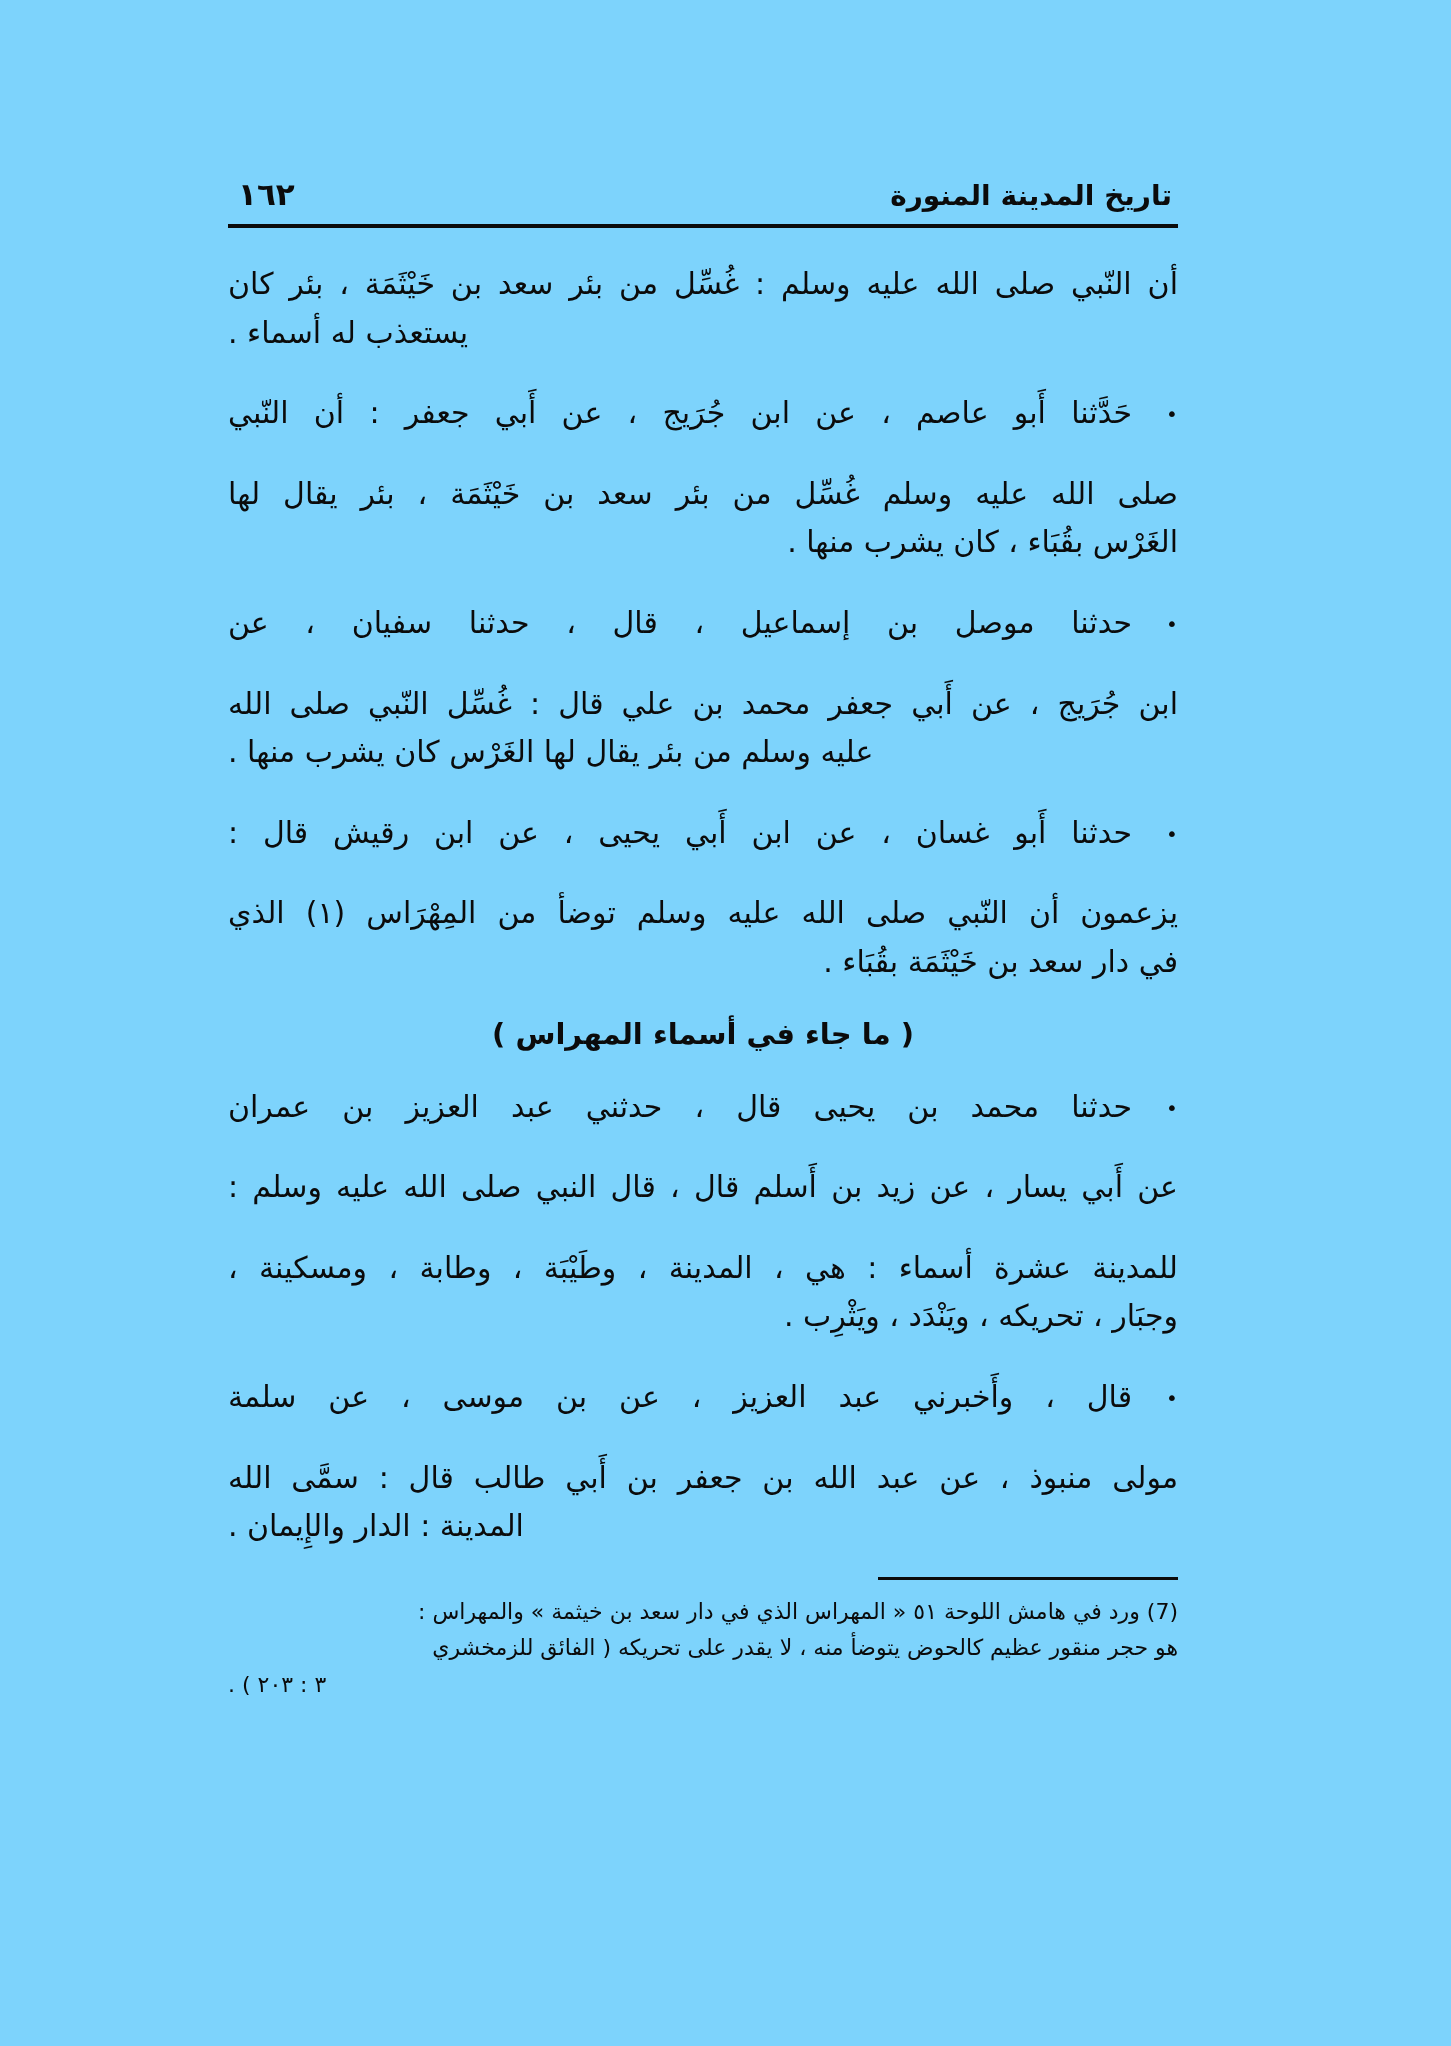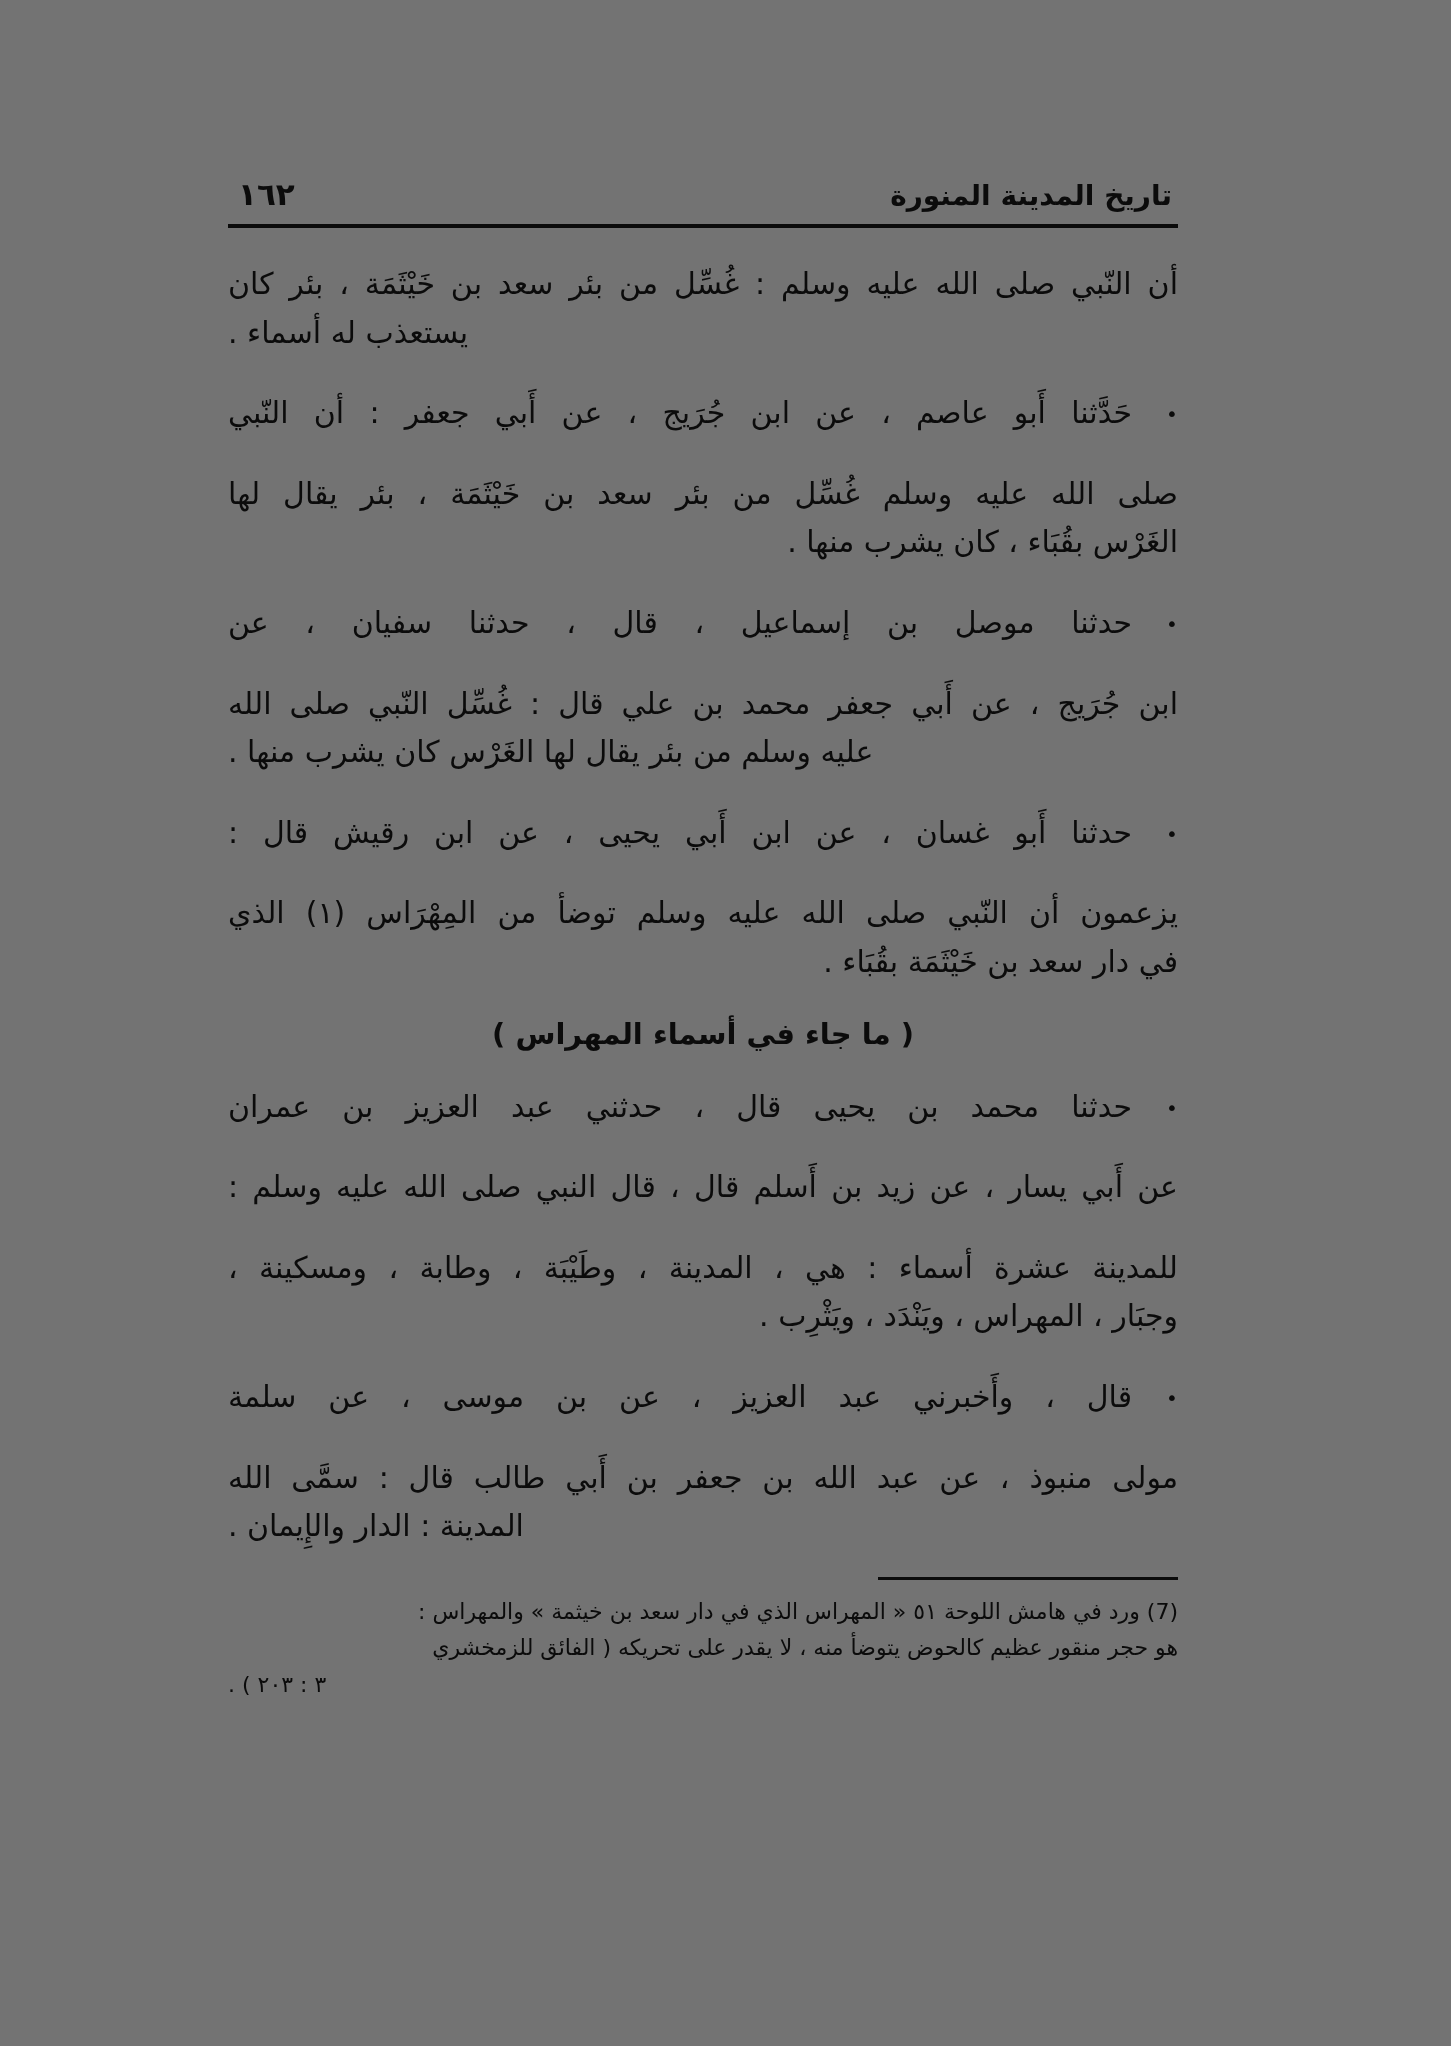--- a/index.html
+++ b/index.html
@@ -4,21 +4,21 @@
 <style>
   html, body {
     margin: 0;
     padding: 0;
     background: #ffffff;
   }
   .page {
     position: relative;
     width: 1451px;
     height: 2046px;
-    background: #737373;
+    background: #7dd3fc;
     margin: 0 auto;
     overflow: hidden;
     font-family: "DejaVu Sans", "Liberation Sans", sans-serif;
     color: #0b0b0b;
   }
   .sheet {
     position: absolute;
     left: 228px;
     top: 160px;
     width: 950px;
@@ -153,21 +153,21 @@
         <span class="ln full">يزعمون أن النّبي صلى الله عليه وسلم توضأ من المِهْرَاس (١) الذي</span>
         <span class="ln center-end">في دار سعد بن خَيْثَمَة بقُبَاء .</span>
       </div>
 
       <div class="section-title">( ما جاء في أسماء المهراس )</div>
 
       <div class="para">
         <span class="ln full"><span class="bullet">•</span><span>حدثنا محمد بن يحيى قال ، حدثني عبد العزيز بن عمران</span></span>
         <span class="ln full">عن أَبي يسار ، عن زيد بن أَسلم قال ، قال النبي صلى الله عليه وسلم :</span>
         <span class="ln full">للمدينة عشرة أسماء : هي ، المدينة ، وطَيْبَة ، وطابة ، ومسكينة ،</span>
-        <span class="ln center-end">وجبَار ، المهراس ، ويَنْدَد ، ويَثْرِب .</span>
+        <span class="ln center-end">وجبَار ، تحريكه ، ويَنْدَد ، ويَثْرِب .</span>
       </div>
 
       <div class="para">
         <span class="ln full"><span class="bullet">•</span><span>قال ، وأَخبرني عبد العزيز ، عن بن موسى ، عن سلمة</span></span>
         <span class="ln full">مولى منبوذ ، عن عبد الله بن جعفر بن أَبي طالب قال : سمَّى الله</span>
         <span class="ln left-end">المدينة : الدار والإِيمان .</span>
       </div>
 
     </div>
 

